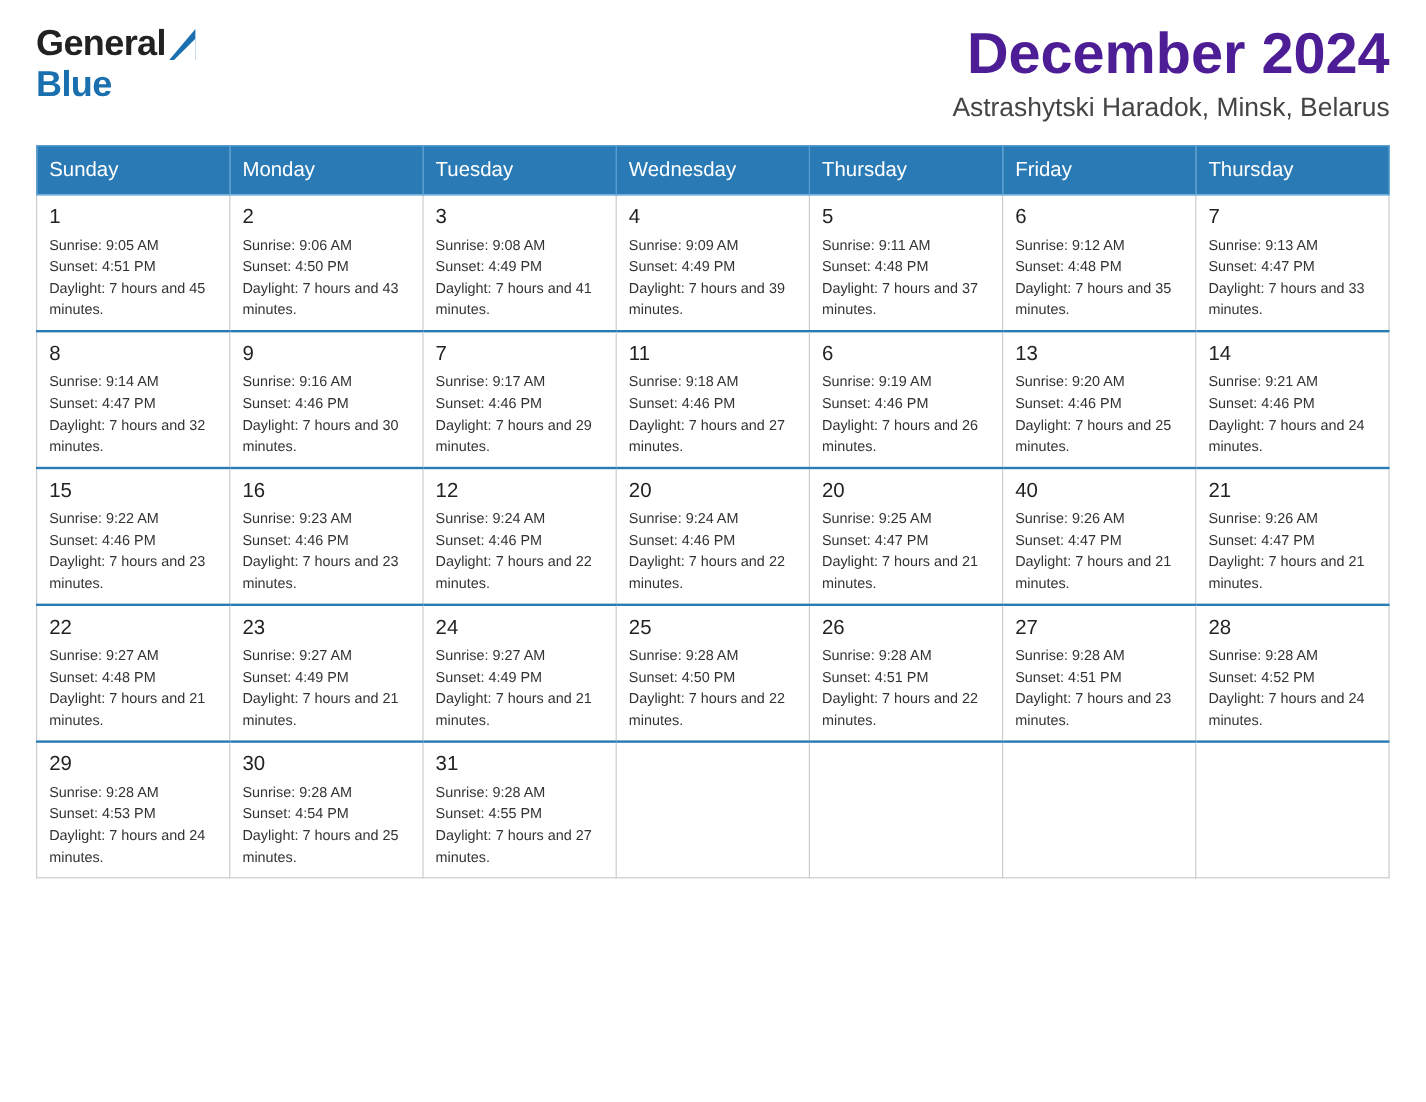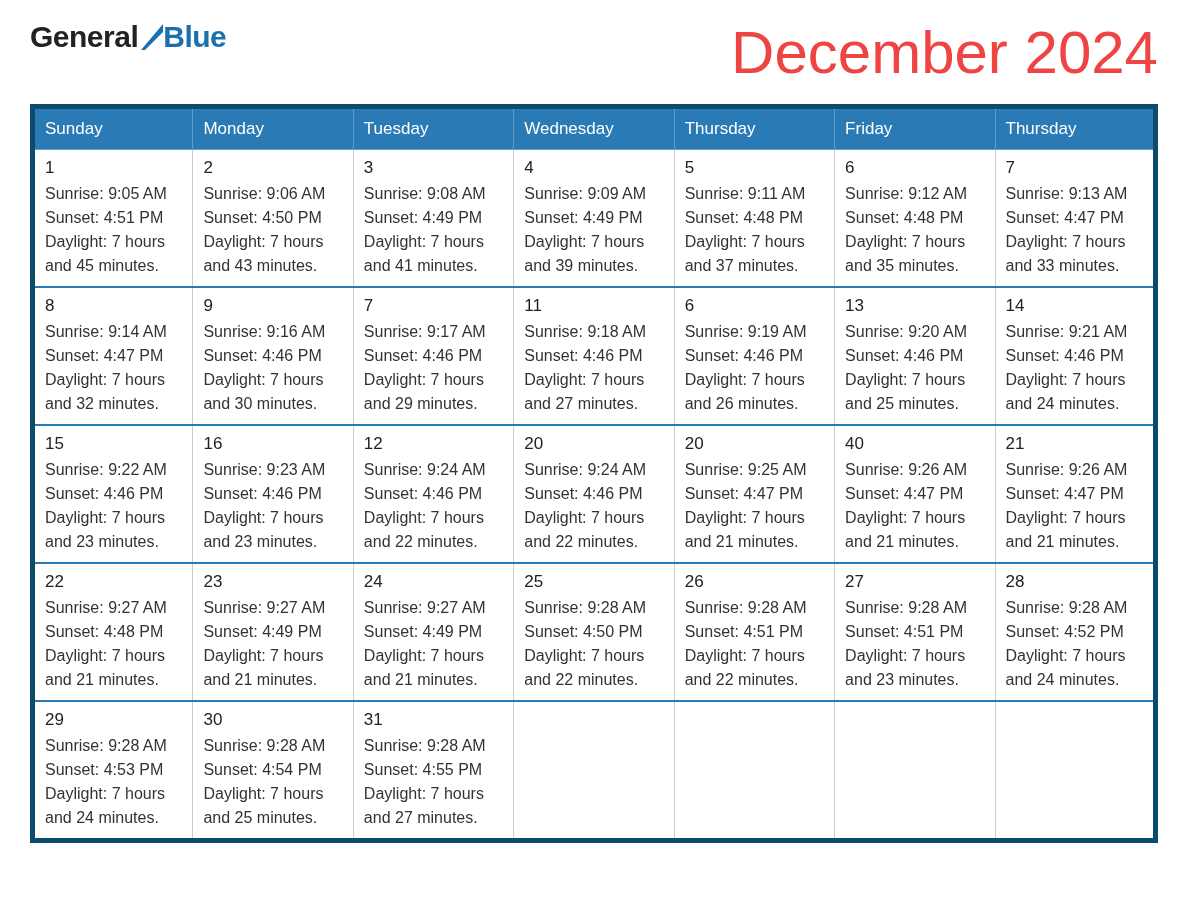--- a/index.html
+++ b/index.html
@@ -12,41 +12,41 @@
       padding: 20px 30px;
     }
     .header {
       display: flex;
       justify-content: space-between;
       align-items: flex-start;
       margin-bottom: 18px;
     }
     .logo {
       display: flex;
-      flex-direction: row;
+      flex-direction: column;
       align-items: flex-start;
     }
     .header-right {
       text-align: right;
     }
     .month-title {
-      font-size: 60px;
-      font-weight: normal;
-      color: #ef4444;
+      font-size: 48px;
+      font-weight: bold;
+      color: #4c1d95;
       line-height: 1.1;
     }
     .location {
       font-size: 22px;
       color: #444;
       margin-top: 4px;
     }
     .calendar {
       width: 100%;
       border-collapse: collapse;
-      border: 5px solid #0c4a6e;
+      border: 1px solid #0c4a6e;
       padding-left: 16px;
     }
     .calendar th {
       background-color: #2a7ab5;
       color: #fff;
       font-size: 17px;
       font-weight: normal;
       padding: 10px 10px;
       text-align: left;
       border: 1px solid #5a9fd4;
@@ -65,21 +65,21 @@
       border-bottom: 1px solid #ccc;
     }
     .day-number {
       font-size: 17px;
       font-weight: normal;
       color: #222;
       display: block;
       margin-bottom: 4px;
     }
     .day-info {
-      font-size: 16px;
+      font-size: 12px;
       color: #333;
       line-height: 1.5;
     }
     .empty-cell {
       background: #fff;
     }
     .logo-row1 {
       display: flex;
       align-items: center;
     }
@@ -101,20 +101,21 @@
           <polygon points="4,26 22,26 22,8" fill="#fff"></polygon>
         </svg>
       </span>
     </div>
     <div class="logo-row2">
       <span style="font-size:30px;font-weight:bold;color:#1a6faf;letter-spacing:-0.5px;">Blue</span>
     </div>
   </div>
   <div class="header-right">
     <div class="month-title">December 2024</div>
+    <div class="location">Astrashytski Haradok, Minsk, Belarus</div>
   </div>
 </div>
 
 <table class="calendar">
   <thead>
     <tr>
     <th>Sunday</th>
         <th>Monday</th>
         <th>Tuesday</th>
         <th>Wednesday</th>

